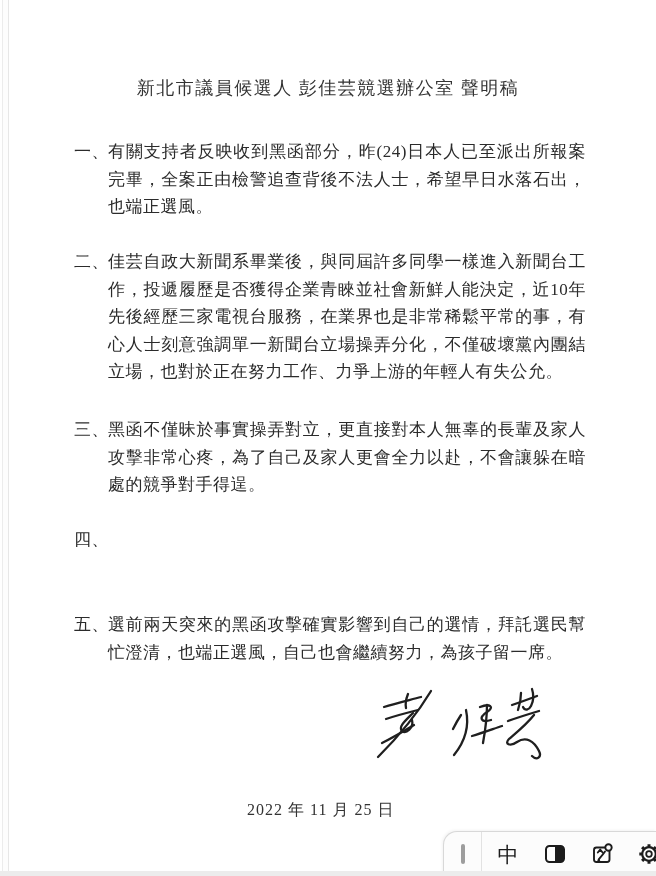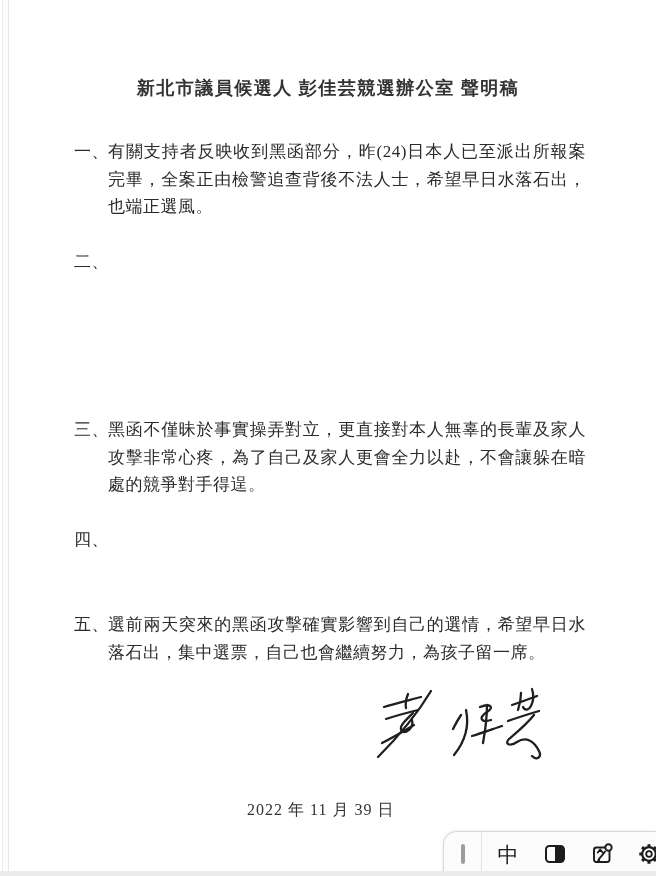--- a/index.html
+++ b/index.html
@@ -7,21 +7,21 @@
     width:656px;height:876px;position:relative;overflow:hidden;
     background:#ffffff;
     font-family:"Liberation Serif","DejaVu Serif",serif;
     color:#2b2b2b;
   }
   
   .left-edge{position:absolute;left:2px;top:0;bottom:0;width:5px;
     border-left:1px solid #ececec;border-right:1px solid #e7e7e7;background:#fdfdfd;}
   
   .doc-title{position:absolute;top:76px;left:0;width:100%;text-align:center;
-    font-size:18px;font-weight:700;letter-spacing:1.5px;color:#333;}
+    font-size:18px;font-weight:400;letter-spacing:1.5px;color:#333;}
   
   .para{position:absolute;left:74px;width:512px;padding-left:34px;box-sizing:border-box;
     font-size:17px;line-height:27.5px;letter-spacing:0.5px;text-align:justify;}
   .para .marker{position:absolute;left:0;top:0;}
   
   .signature{position:absolute;left:366px;top:684px;width:188px;height:100px;}
   
   .doc-date{position:absolute;left:247px;top:800px;font-size:16px;letter-spacing:1px;color:#333;}
   
   .toolbar{position:absolute;right:0;bottom:0;width:213px;height:45px;
@@ -44,30 +44,30 @@
 
 <div class="left-edge"></div>
 
 <div class="doc-title">新北市議員候選人 彭佳芸競選辦公室 聲明稿</div>
 
 <div id="para-container">
     <div class="para" style="display: block; top: 138px;">
   <span class="marker">一、</span><span class="ptext">有關支持者反映收到黑函部分，昨(24)日本人已至派出所報案完畢，全案正由檢警追查背後不法人士，希望早日水落石出，也端正選風。</span>
 </div>
     <div class="para" style="display: block; top: 248px;">
-  <span class="marker">二、</span>
+  <span class="marker">二、</span><span class="ptext">佳芸自政大新聞系畢業後，與同屆許多同學一樣進入新聞台工作，投遞履歷是否獲得企業青睞並社會新鮮人能決定，近10年先後經歷三家電視台服務，在業界也是非常稀鬆平常的事，有心人士刻意強調單一新聞台立場操弄分化，不僅破壞黨內團結立場，也對於正在努力工作、力爭上游的年輕人有失公允。</span>
 </div>
     <div class="para" style="display: block; top: 416px;">
   <span class="marker">三、</span><span class="ptext">黑函不僅昧於事實操弄對立，更直接對本人無辜的長輩及家人攻擊非常心疼，為了自己及家人更會全力以赴，不會讓躲在暗處的競爭對手得逞。</span>
 </div>
     <div class="para" style="display: block; top: 526px;">
   <span class="marker">四、</span>
 </div>
     <div class="para" style="display: block; top: 611px;">
-  <span class="marker">五、</span><span class="ptext">選前兩天突來的黑函攻擊確實影響到自己的選情，希望早日水落石出，集中選票，自己也會繼續努力，為孩子留一席。</span>
+  <span class="marker">五、</span><span class="ptext">選前兩天突來的黑函攻擊確實影響到自己的選情，拜託選民幫忙澄清，也端正選風，自己也會繼續努力，為孩子留一席。</span>
 </div>
   </div>
 
 <svg class="signature" viewBox="0 0 188 100" fill="none" stroke="#1f1f1f" stroke-width="2.3" stroke-linecap="round">
 
   <path d="M42 10 C40 15, 39 19, 40 24"></path>
   <path d="M18 23 C30 19, 44 16, 55 13"></path>
   <path d="M20 35 C32 31, 44 28, 52 26"></path>
   <path d="M47 29 C39 37, 32 43, 36 47 C40 50, 48 44, 46 36"></path>
   <path d="M65 7 C53 27, 34 51, 12 73"></path>
@@ -79,21 +79,21 @@
   <path d="M121 21 C121 35, 119 48, 117 59"></path>
   <path d="M106 52 C116 49, 127 45, 136 42"></path>
 
   <path d="M146 21 C155 18, 163 15, 171 12"></path>
   <path d="M155 9 C155 15, 154 20, 152 26"></path>
   <path d="M166 5 C168 11, 168 16, 165 22 C163 26, 159 27, 157 23"></path>
   <path d="M142 37 C153 33, 163 30, 173 27"></path>
   <path d="M168 31 C160 41, 150 49, 143 55 C138 60, 144 63, 151 58 C160 52, 168 57, 173 67 C176 73, 171 77, 166 72"></path>
 </svg>
 
-<div class="doc-date">2022 年 11 月 39 日</div>
+<div class="doc-date">2022 年 11 月 25 日</div>
 
 <div class="toolbar">
   <div class="handle-zone">
     <div class="handle-pill"></div>
   </div>
   <div class="tb-divider"></div>
   <div class="tb-icons">
     <button class="tb-btn">
       <span class="tb-translate">中</span>
     </button>

